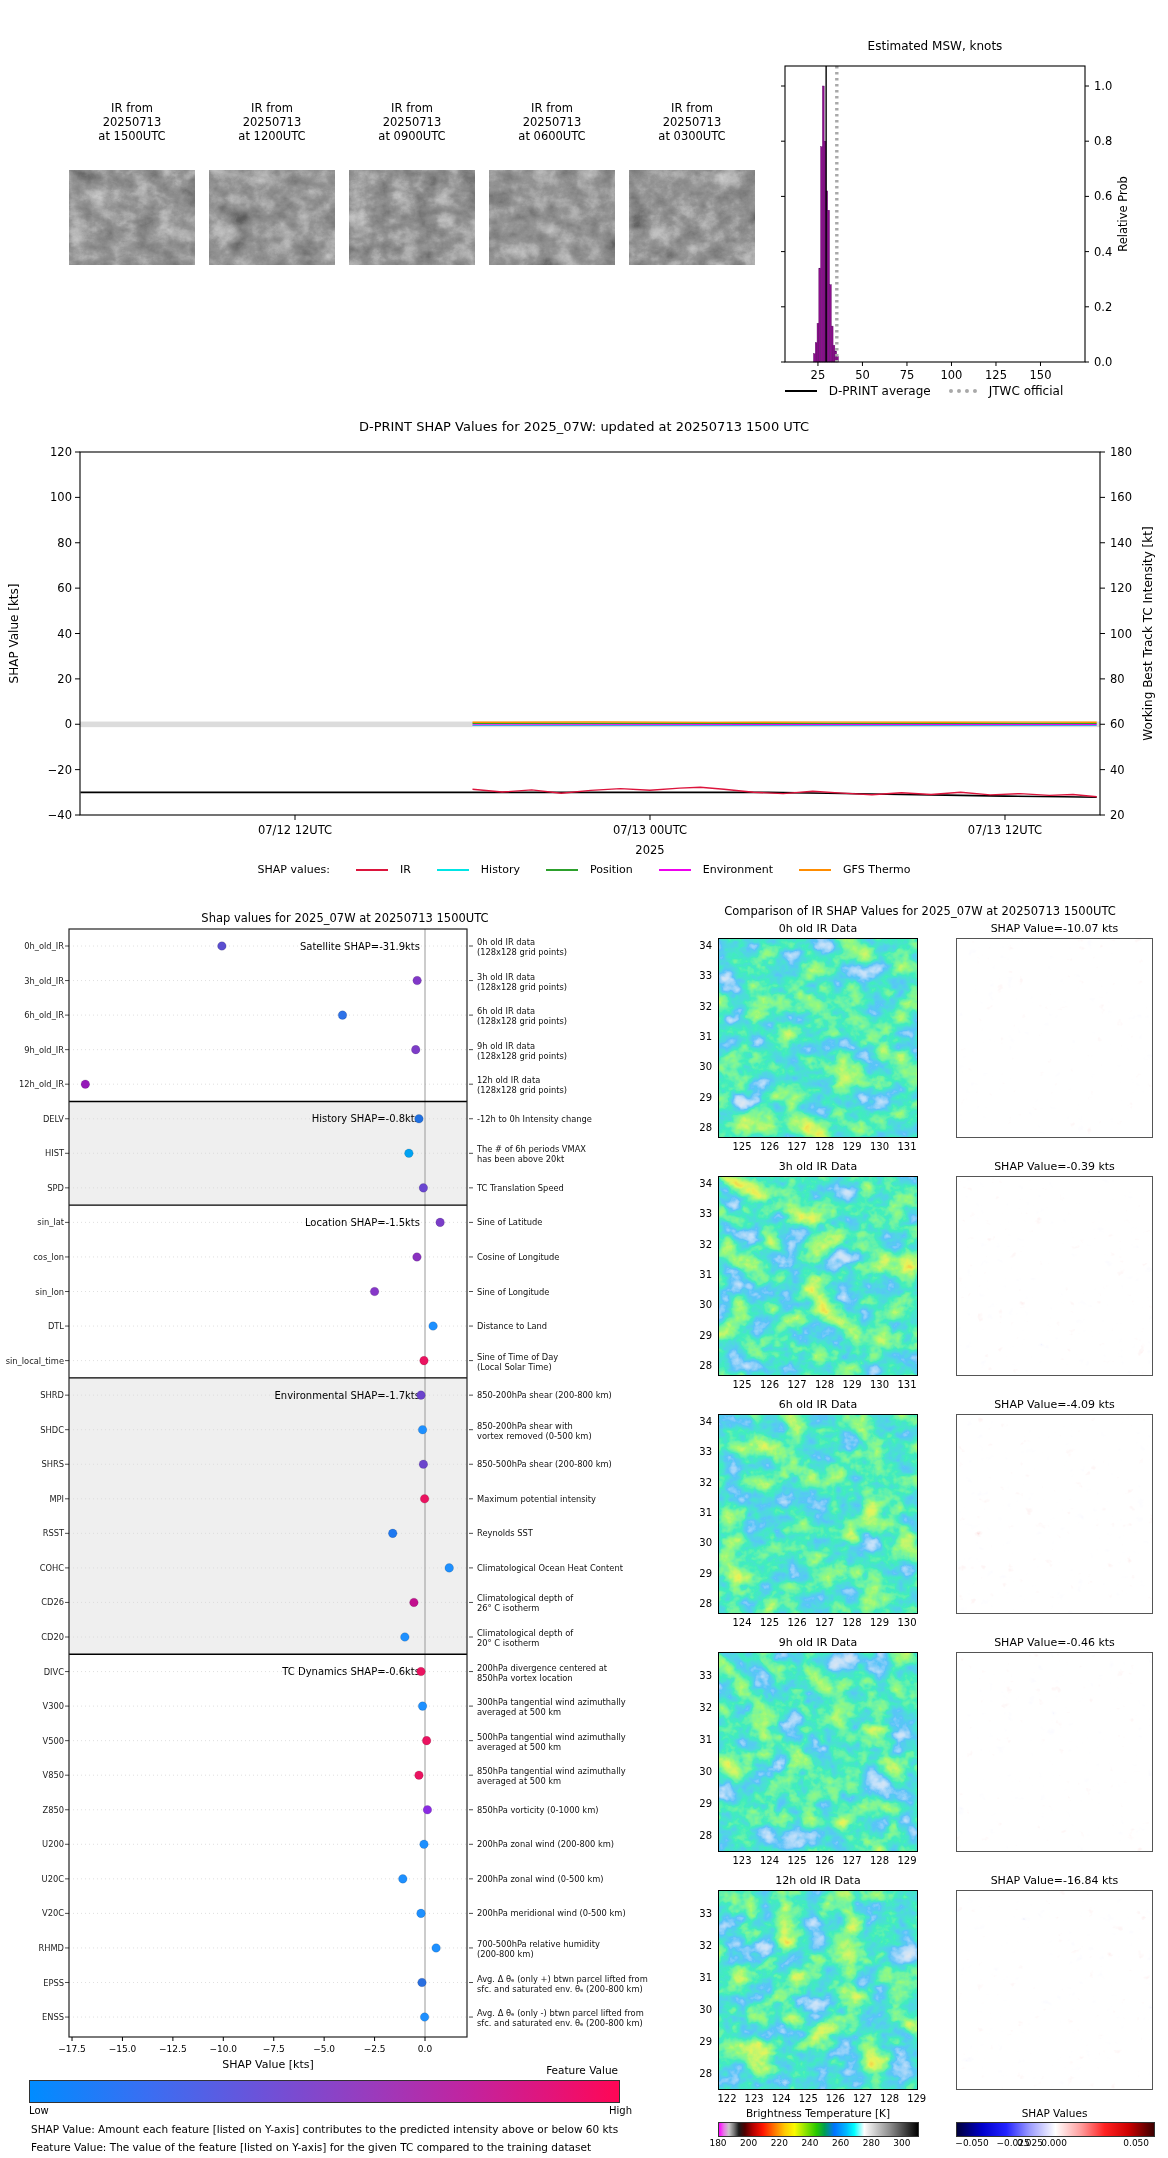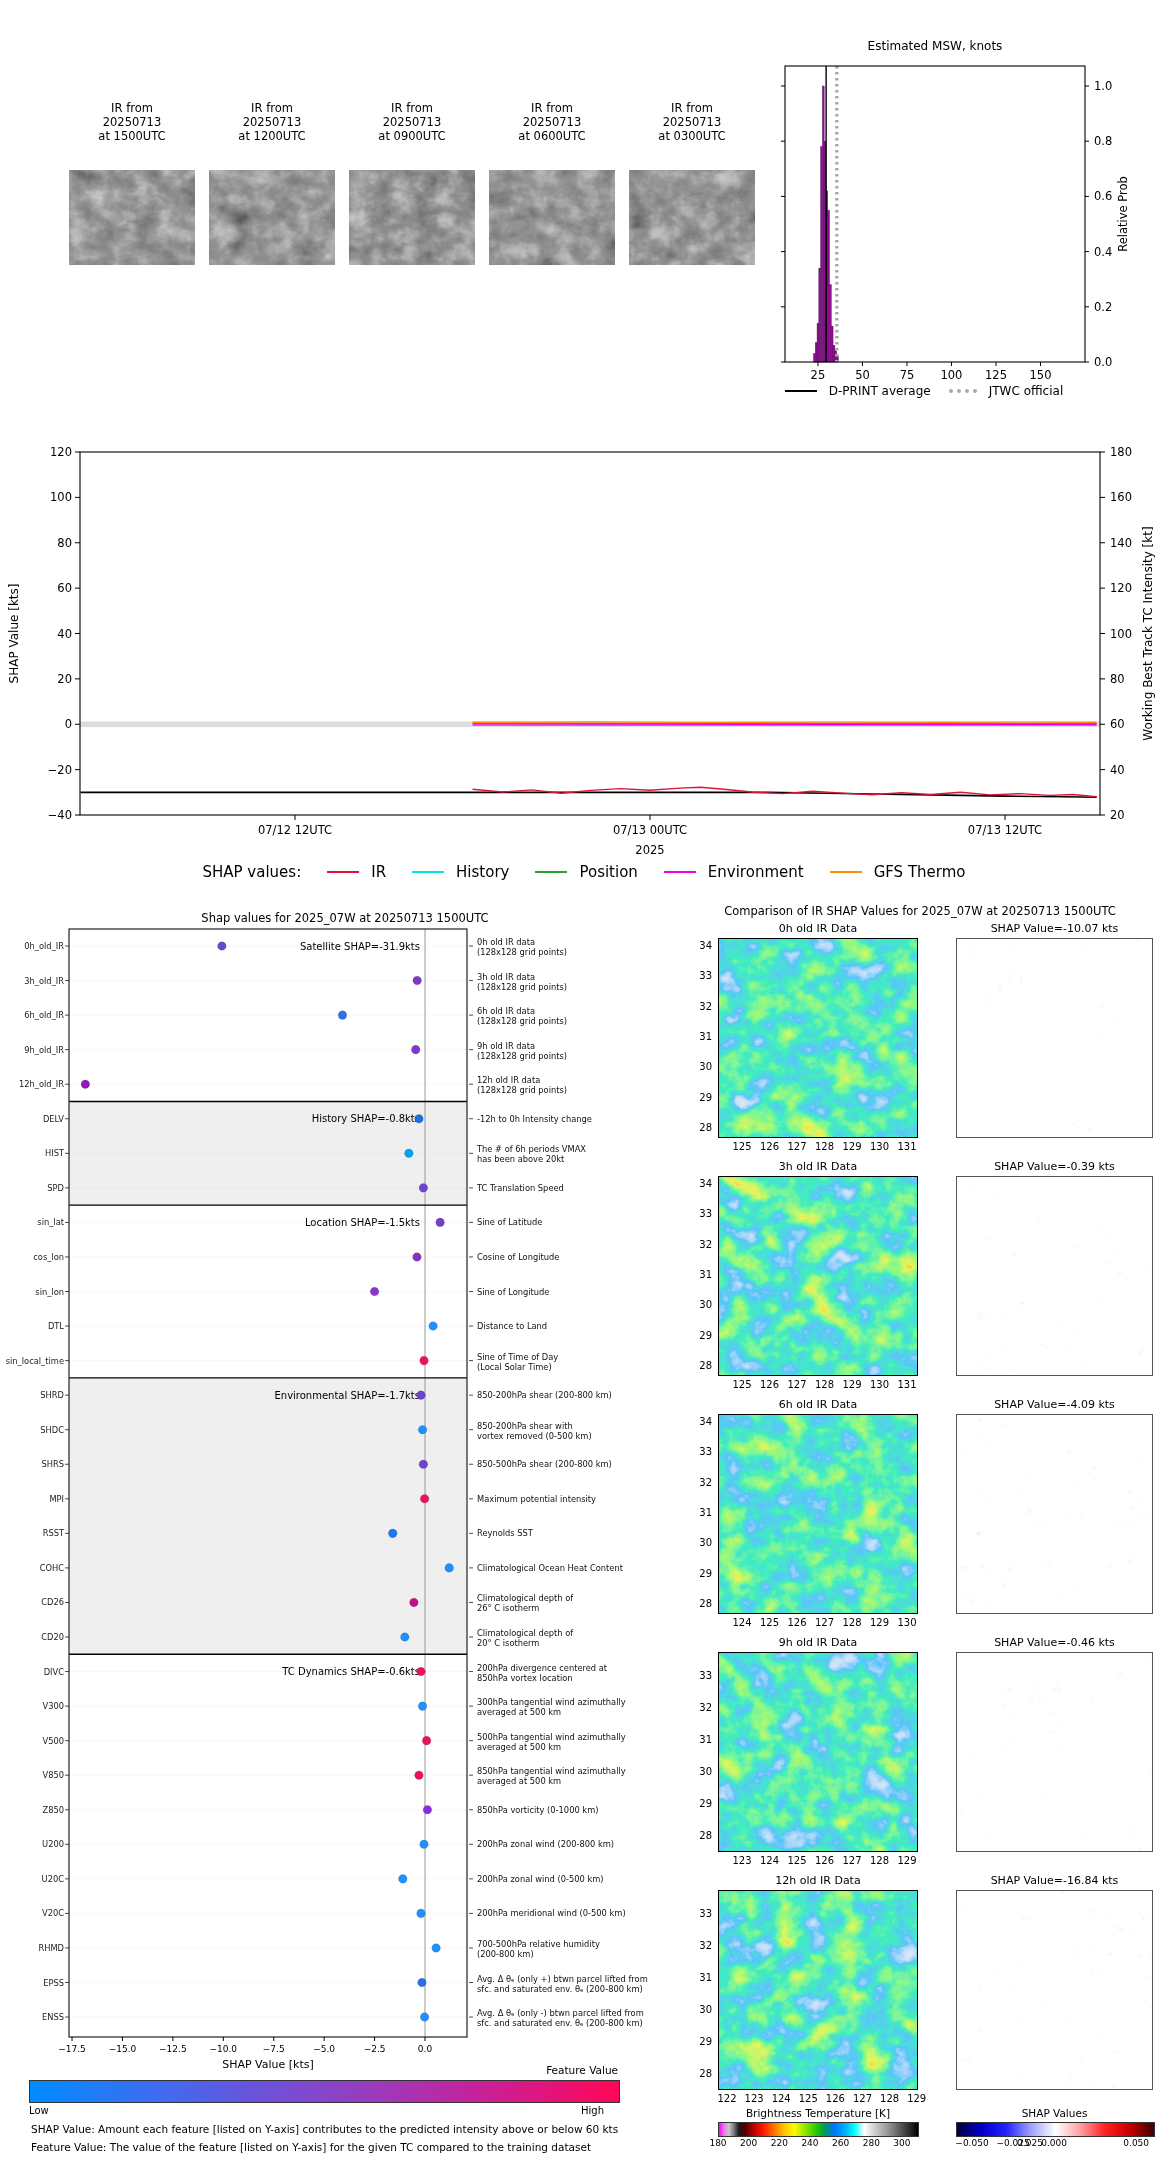--- a/index.html
+++ b/index.html
@@ -3,21 +3,21 @@
 <meta charset="utf-8">
 <style>
   html,body{margin:0;padding:0;background:#fff;}
   #canvas{position:relative;width:1168px;height:2158px;background:#fff;overflow:hidden;
           font-family:"DejaVu Sans","Liberation Sans",sans-serif;color:#000;}
   .abs{position:absolute;}
   .ctr{text-align:center;}
   .fig-title{top:5px;left:0;width:100%;font-size:16.5px;}
   .ts-title{top:419px;left:0;width:100%;font-size:13px;}
   .ir-label{font-size:11.5px;line-height:14px;white-space:pre-line;}
-  .legend-row{left:0;width:100%;display:flex;justify-content:center;align-items:center;gap:26px;font-size:15px;}
+  .legend-row{left:0;width:100%;display:flex;justify-content:center;align-items:center;gap:26px;font-size:11px;}
   .legend-item{display:flex;align-items:center;gap:12px;}
   .leg-line{width:32px;height:0;border-top:2.6px solid #000;}
   .leg-dots{width:28px;height:0;border-top:4px dotted #a9a9a9;}
   .hist-legend{top:384px;left:680px;width:488px;display:flex;justify-content:center;align-items:center;gap:18px;font-size:12px;}
   .cb{border:1px solid #333;}
   .grad-feature{background:linear-gradient(90deg,#008cff 0%,#3a6ef2 20%,#6e51d8 40%,#9a3bbd 58%,#c124a0 74%,#e41378 89%,#ff0655 100%);}
   .grad-bt{background:linear-gradient(90deg,#ff00ff 0%,#e87ae8 2.5%,#c8c8c8 5%,#787878 7.5%,#1a1a1a 10%,#500000 13%,#b40000 17%,#ff1400 22%,#ff7800 28%,#ffc800 33%,#fafa00 38%,#96e600 43%,#28c800 49%,#009e50 53%,#0073ff 58%,#00b9ff 64%,#00ffff 68%,#ffffff 73%,#c8c8c8 79%,#8c8c8c 86%,#464646 93%,#000000 100%);}
   .grad-seismic{background:linear-gradient(90deg,#00003c 0%,#0000cd 13%,#2222ff 25%,#9c9cff 37%,#ffffff 50%,#ff9c9c 63%,#ff2222 75%,#cd0000 87%,#3c0000 100%);}
   .tick-lab{position:absolute;font-size:9px;transform:translateX(-50%);}
   .lat-lab{position:absolute;width:28px;text-align:right;font-size:10px;}
@@ -261,20 +261,21 @@
     <span class="legend-item">
       <span class="leg-line"></span>
       <span>D-PRINT average</span>
     </span>
     <span class="legend-item">
       <span class="leg-dots"></span>
       <span>JTWC official</span>
     </span>
   </div>
 
+  <div class="abs ctr ts-title">D-PRINT SHAP Values for 2025_07W: updated at 20250713 1500 UTC</div>
   <svg id="ts-svg" class="abs" style="left:0;top:440px" width="1168" height="432">
       <rect x="80" y="281.53999999999996" width="1020" height="5.6" fill="#dcdcdc"></rect>
       <polyline points="80.5,352.4 531.7,352.4 650.0,352.4 709.2,352.4 768.3,352.4 827.5,353.3 886.7,354.2 945.8,355.1 1005.0,356.1 1064.2,356.7 1096.7,357.2" fill="none" stroke="#000000" stroke-width="1.6"></polyline>
       <polyline points="472.5,285.5 1096.7,285.4" fill="none" stroke="#00e5e5" stroke-width="1.1"></polyline>
       <polyline points="472.5,283.4 1096.7,283.5" fill="none" stroke="#2ca02c" stroke-width="1.1"></polyline>
       <polyline points="472.5,284.7 1096.7,284.6" fill="none" stroke="#ee00ee" stroke-width="1.1"></polyline>
       <polyline points="472.5,282.3 590.8,282.0 709.2,282.4 827.5,282.1 945.8,282.3 1034.6,282.1 1096.7,282.2" fill="none" stroke="#ff8c00" stroke-width="1.4"></polyline>
       <polyline points="472.5,349.2 502.1,352.0 531.7,349.9 561.2,353.3 590.8,350.4 620.4,348.6 650.0,350.2 679.6,348.1 700.3,347.2 724.0,349.2 753.5,352.2 783.1,353.6 812.7,351.3 842.3,353.1 871.9,354.7 901.5,352.7 931.0,354.5 960.6,352.2 990.2,354.9 1019.8,353.6 1049.4,355.4 1073.0,354.5 1096.7,356.7" fill="none" stroke="#dc143c" stroke-width="1.4"></polyline>
       <rect x="80" y="12" width="1020" height="363" fill="none" stroke="#000" stroke-width="1.1"></rect>
       <line x1="75" x2="80" y1="12" y2="12" stroke="#000"></line>
@@ -590,21 +591,21 @@
       <text x="374.575" y="1147" font-size="9" text-anchor="middle" fill="#000">−2.5</text>
       <line x1="425" x2="425" y1="1132" y2="1136" stroke="#000"></line>
       <text x="425" y="1147" font-size="9" text-anchor="middle" fill="#000">0.0</text>
       <text x="268" y="1163" font-size="11" text-anchor="middle" fill="#000">SHAP Value [kts]</text>
     </svg>
 
   <div id="featurebar">
     <div class="abs" style="left:29px;top:2064px;width:589px;text-align:right;font-size:10.5px">Feature Value</div>
     <div class="abs cb grad-feature" style="left:29px;top:2080px;width:589px;height:21px"></div>
     <div class="abs" style="left:29px;top:2105px;font-size:10px">Low</div>
-    <div class="abs" style="left:15px;top:2105px;width:589px;text-align:right;font-size:10px">High</div>
+    <div class="abs" style="left:43px;top:2105px;width:589px;text-align:right;font-size:10px">High</div>
     <div class="caption" style="left:31px;top:2123px">
       <span>SHAP Value: Amount each feature [listed on Y-axis] contributes to the predicted intensity above or below </span><span class="u">60 kts</span>
     </div>
     <div class="caption" style="left:31px;top:2141px">Feature Value: The value of the feature [listed on Y-axis] for the given TC compared to the training dataset</div>
   </div>
 
   <div class="abs ctr" style="left:660px;top:904px;width:520px;font-size:11.5px">Comparison of IR SHAP Values for 2025_07W at 20250713 1500UTC</div>
   <div id="comparison">
       <div style="position:absolute;left:718px;top:922px;width:200px;" class=" row-title">0h old IR Data</div>
       <div style="position:absolute;left:956px;top:922px;width:197px;" class=" row-title">SHAP Value=-10.07 kts</div>

